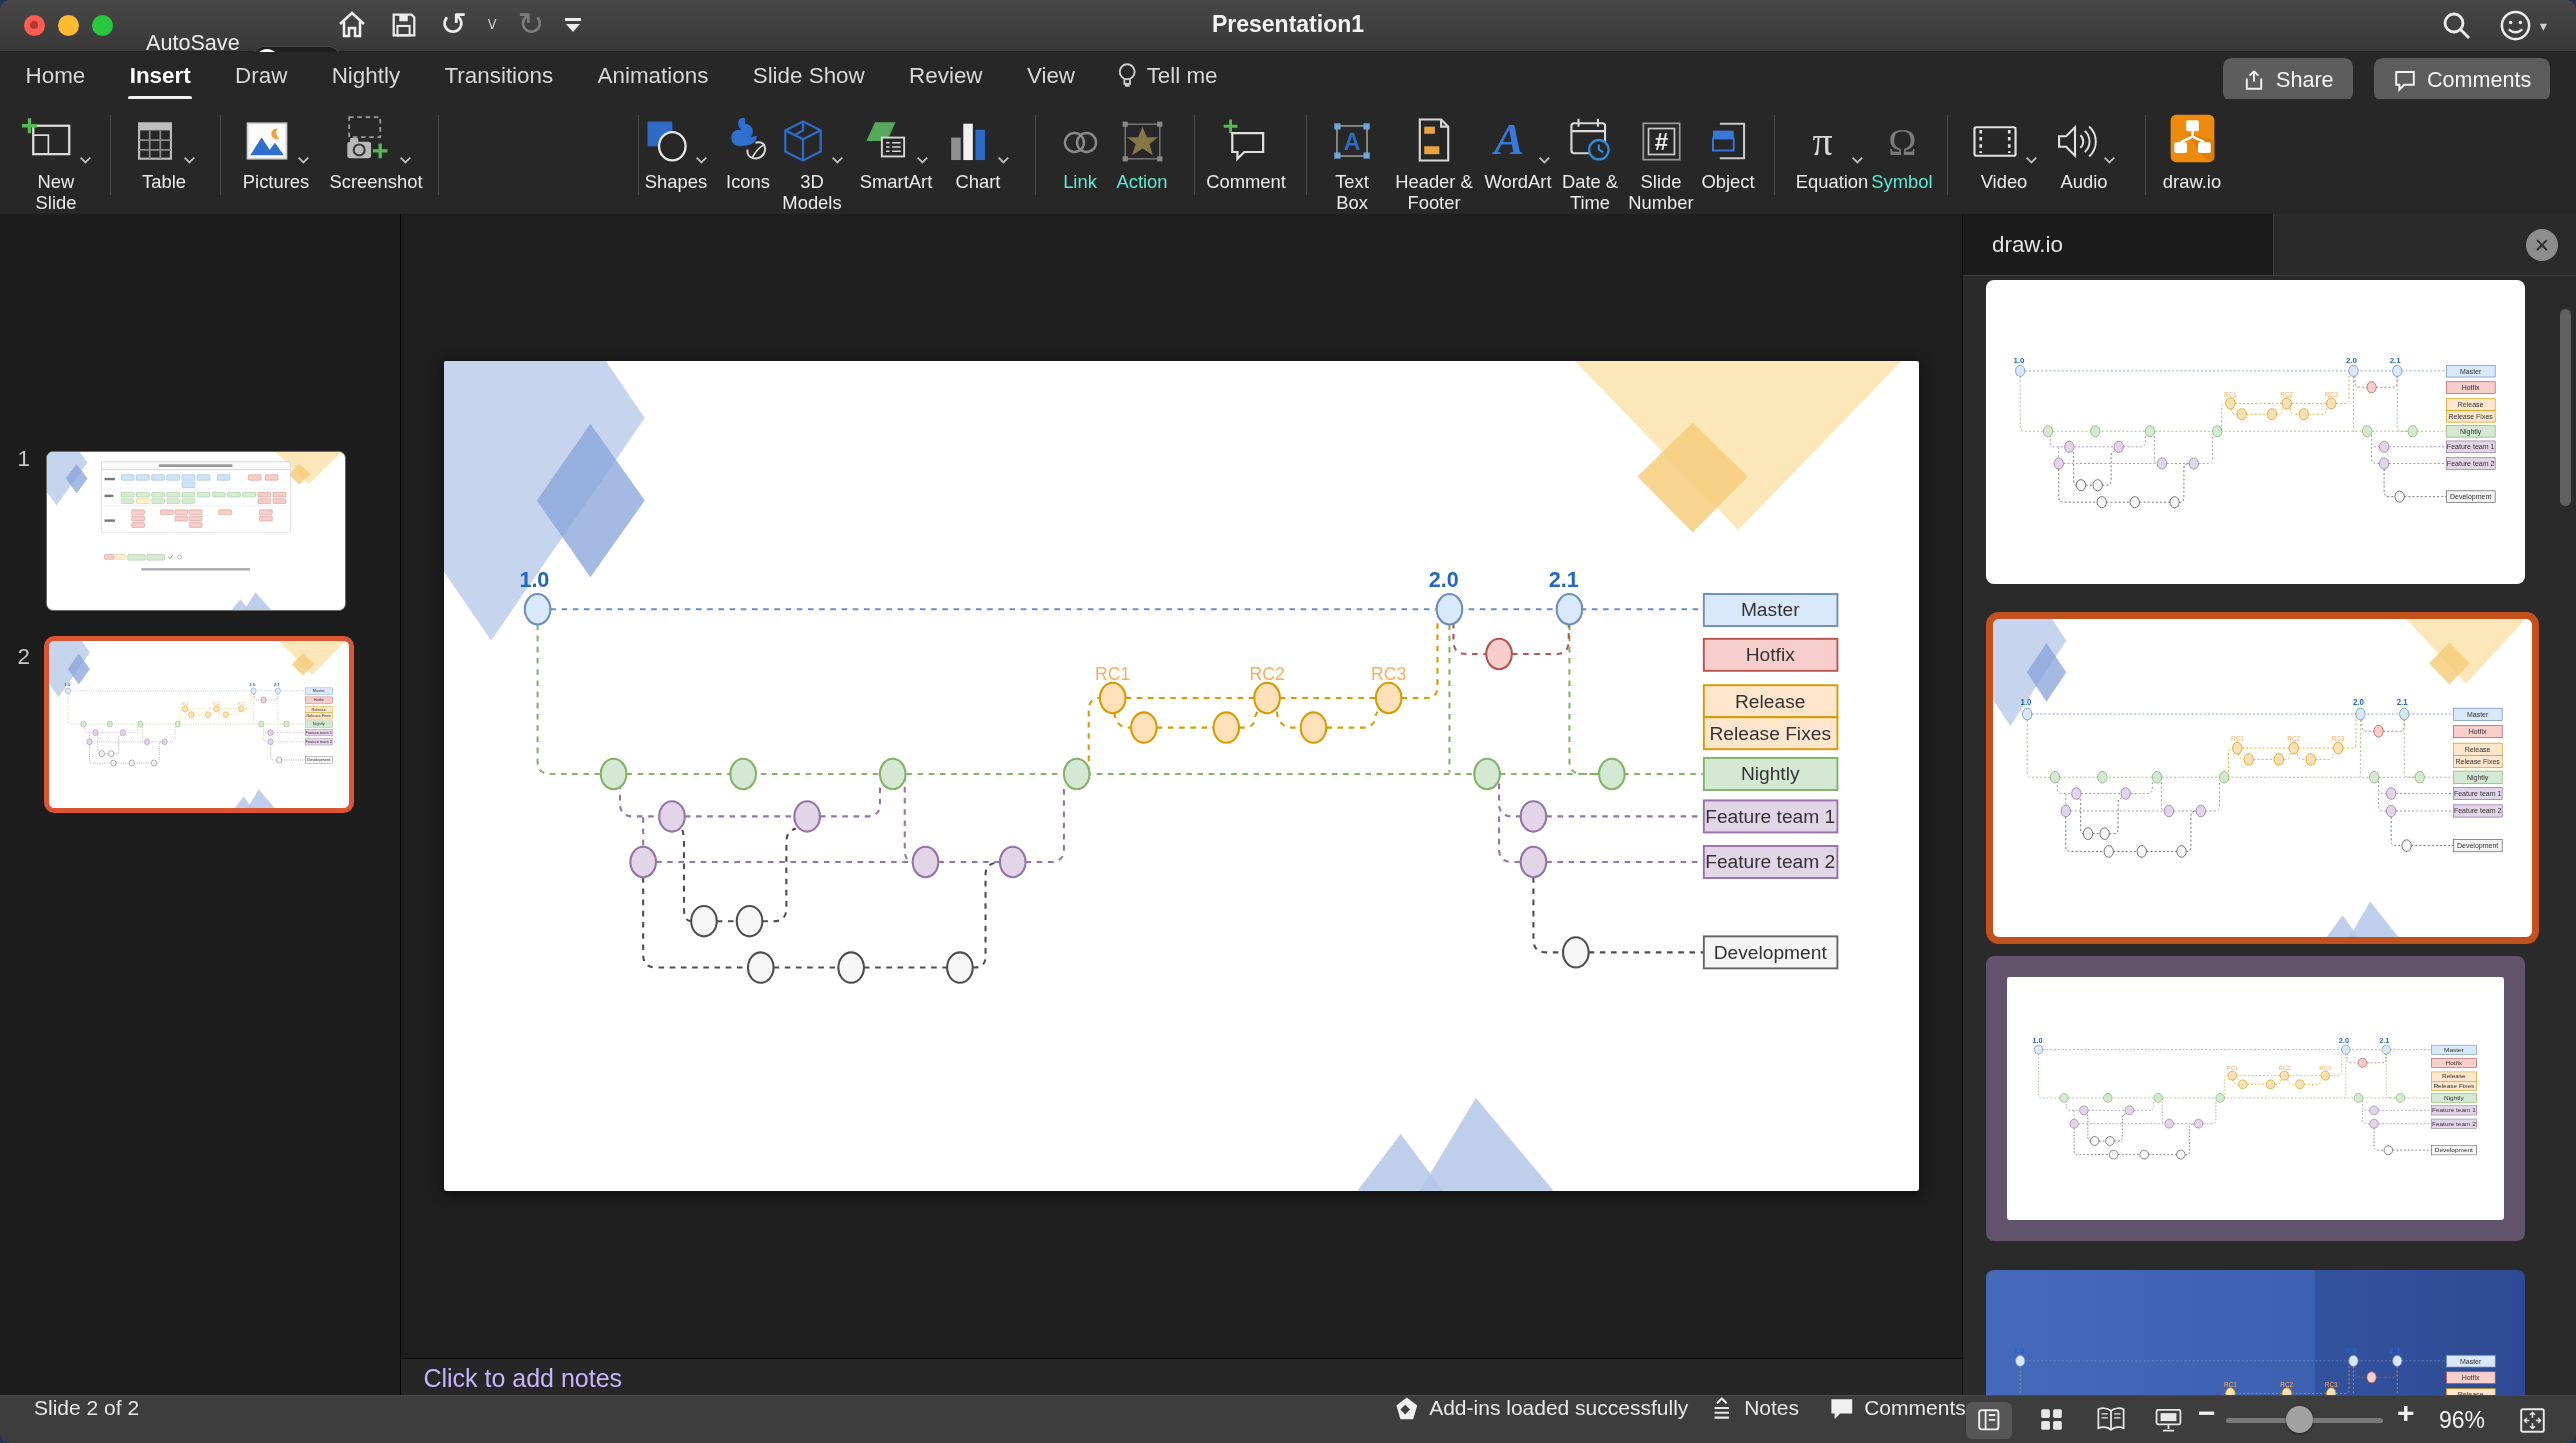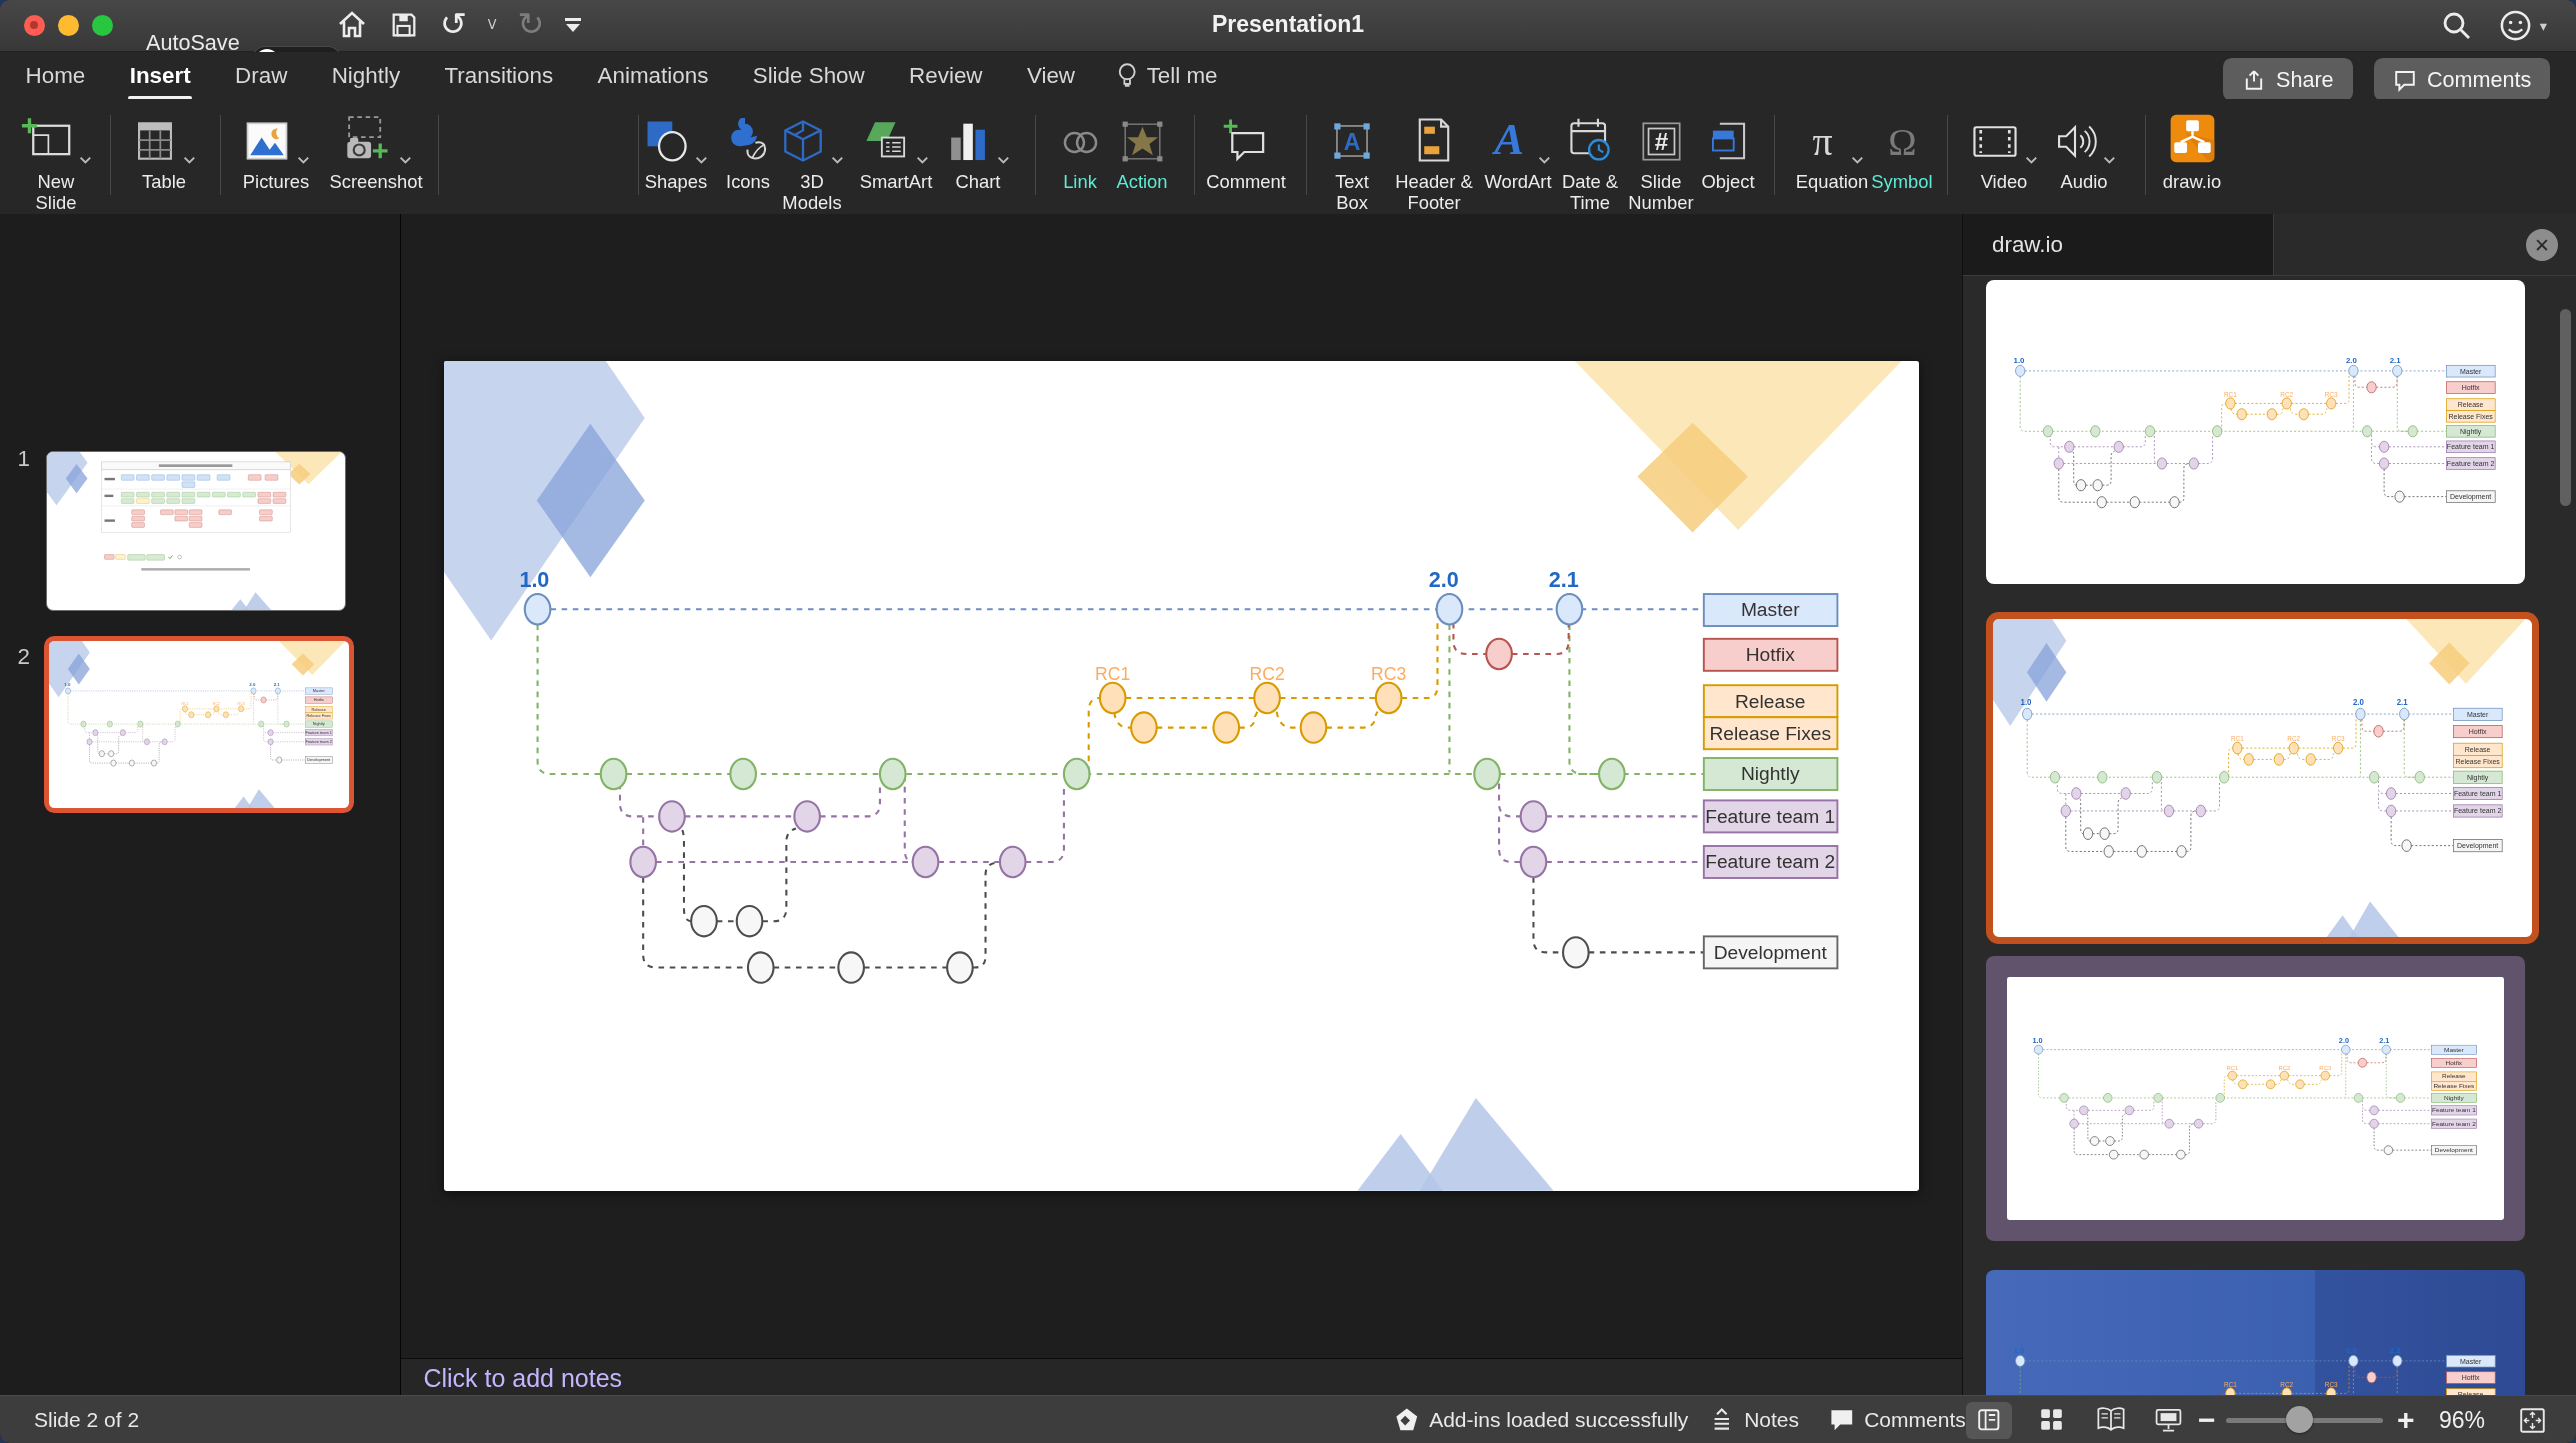--- a/index.html
+++ b/index.html
@@ -66,21 +66,21 @@
   .card svg{display:block;width:100%;height:100%;}
   .card1{top:66px;height:304px;}
   .card2{top:398px;height:318px;border:7.2px solid #c3511d;border-radius:12.8px;background:#fff;}
   .card3{top:742px;height:285px;background:#60536b;}
   .card3-inner{position:absolute;left:21px;top:21px;right:21px;bottom:21px;background:#fff;border-radius:2.4px;overflow:hidden;}
   .card4{top:1056px;height:304px;background:linear-gradient(90deg,#4669b9 0%,#3c60b0 61%,#33529e 61%,#2e4a94 100%);}
   .rp-scroll{position:absolute;right:6.4px;top:95px;width:10.4px;height:197px;border-radius:5.6px;background:#606060;}
   
   .statusbar{position:absolute;left:0;top:1395px;width:2576px;height:48px;background:#3d3d3d;border-top:0.8px solid #4a4a4a;}
   .sb-text{color:#e8e8e8;font-size:21px;}
-  .sb-item{position:absolute;top:0;height:48px;display:flex;align-items:center;gap:9.6px;}
+  .sb-item{position:absolute;top:0;height:48px;display:flex;gap:9.6px;}
   .view-active-box{position:absolute;left:1966px;top:5.6px;width:46px;height:37px;background:#565656;border-radius:6.4px;display:flex;align-items:center;justify-content:center;}
   .sb-ico{position:absolute;top:10.4px;}
   .zoom-track{position:absolute;left:2226px;top:21.6px;width:157px;height:5.6px;background:#7a7a7a;border-radius:3.2px;}
   .zoom-thumb{position:absolute;left:2286px;top:10.4px;width:27px;height:27px;background:#a2a2a2;border-radius:50%;box-shadow:0 0.8px 2.4px rgba(0,0,0,.5);}
   .zoom-val{position:absolute;left:2426px;top:0;width:72px;height:48px;display:flex;align-items:center;justify-content:center;color:#f0f0f0;font-size:23px;}
   .hiddefs{position:absolute;width:0;height:0;overflow:hidden;}
 </style>
 </head>
 <body>
 

